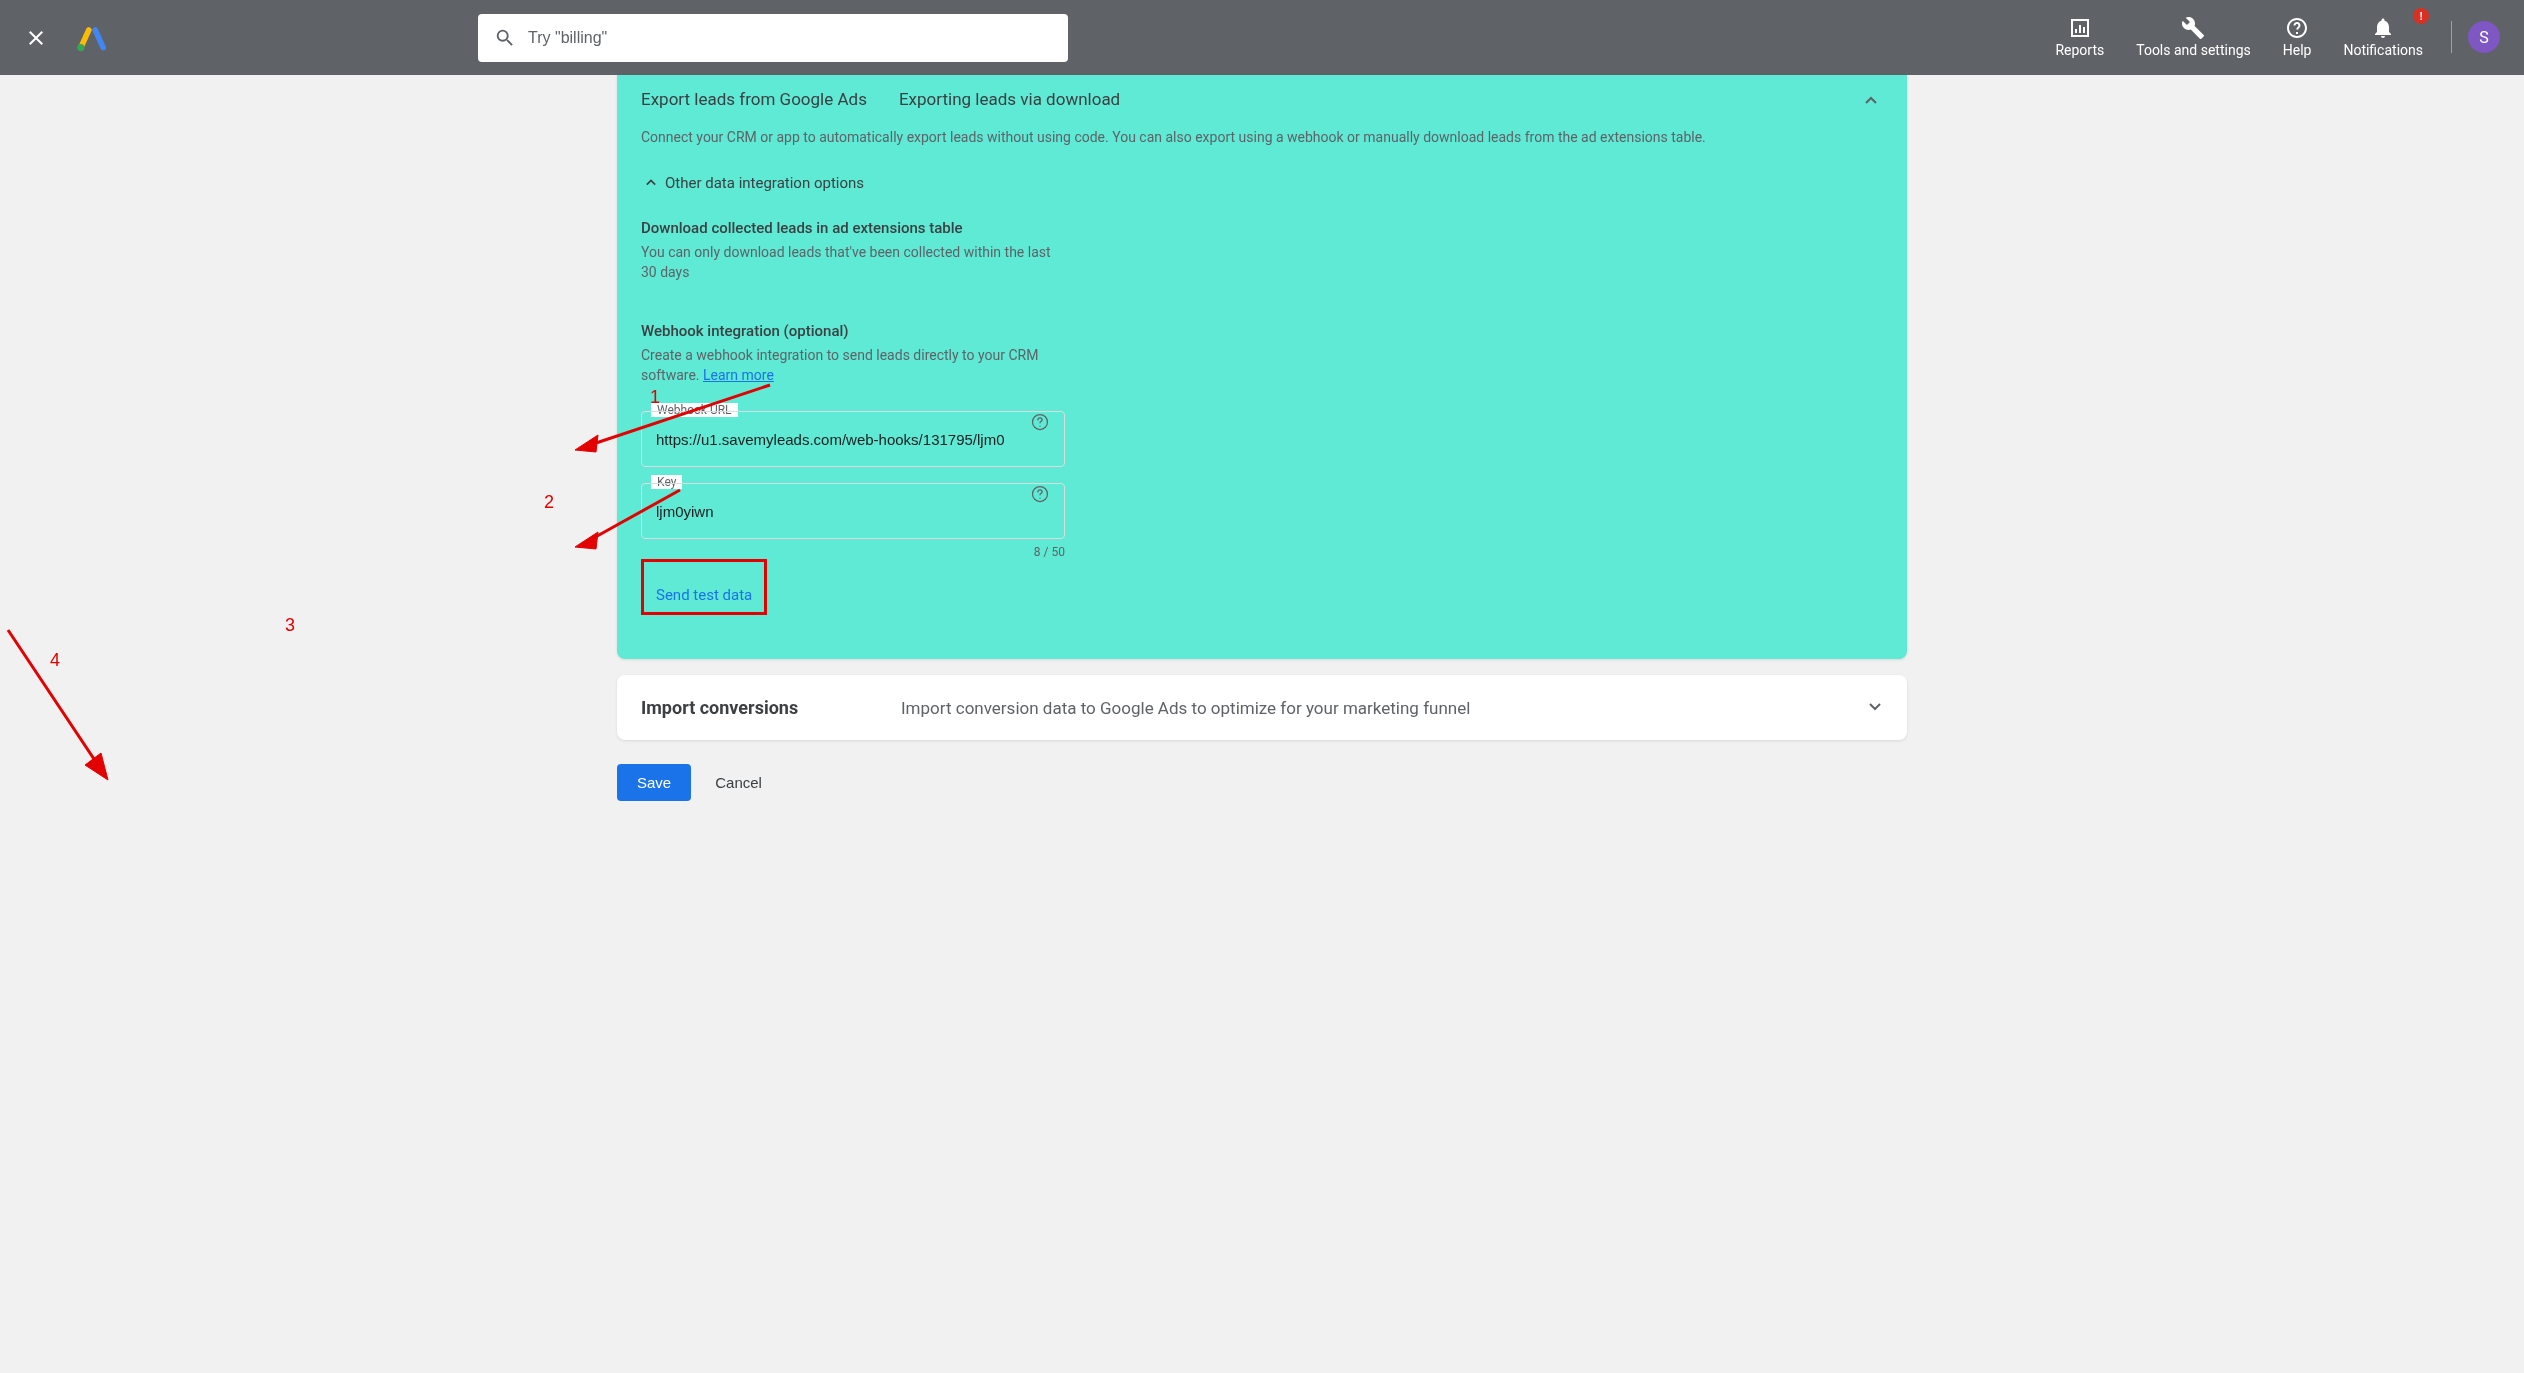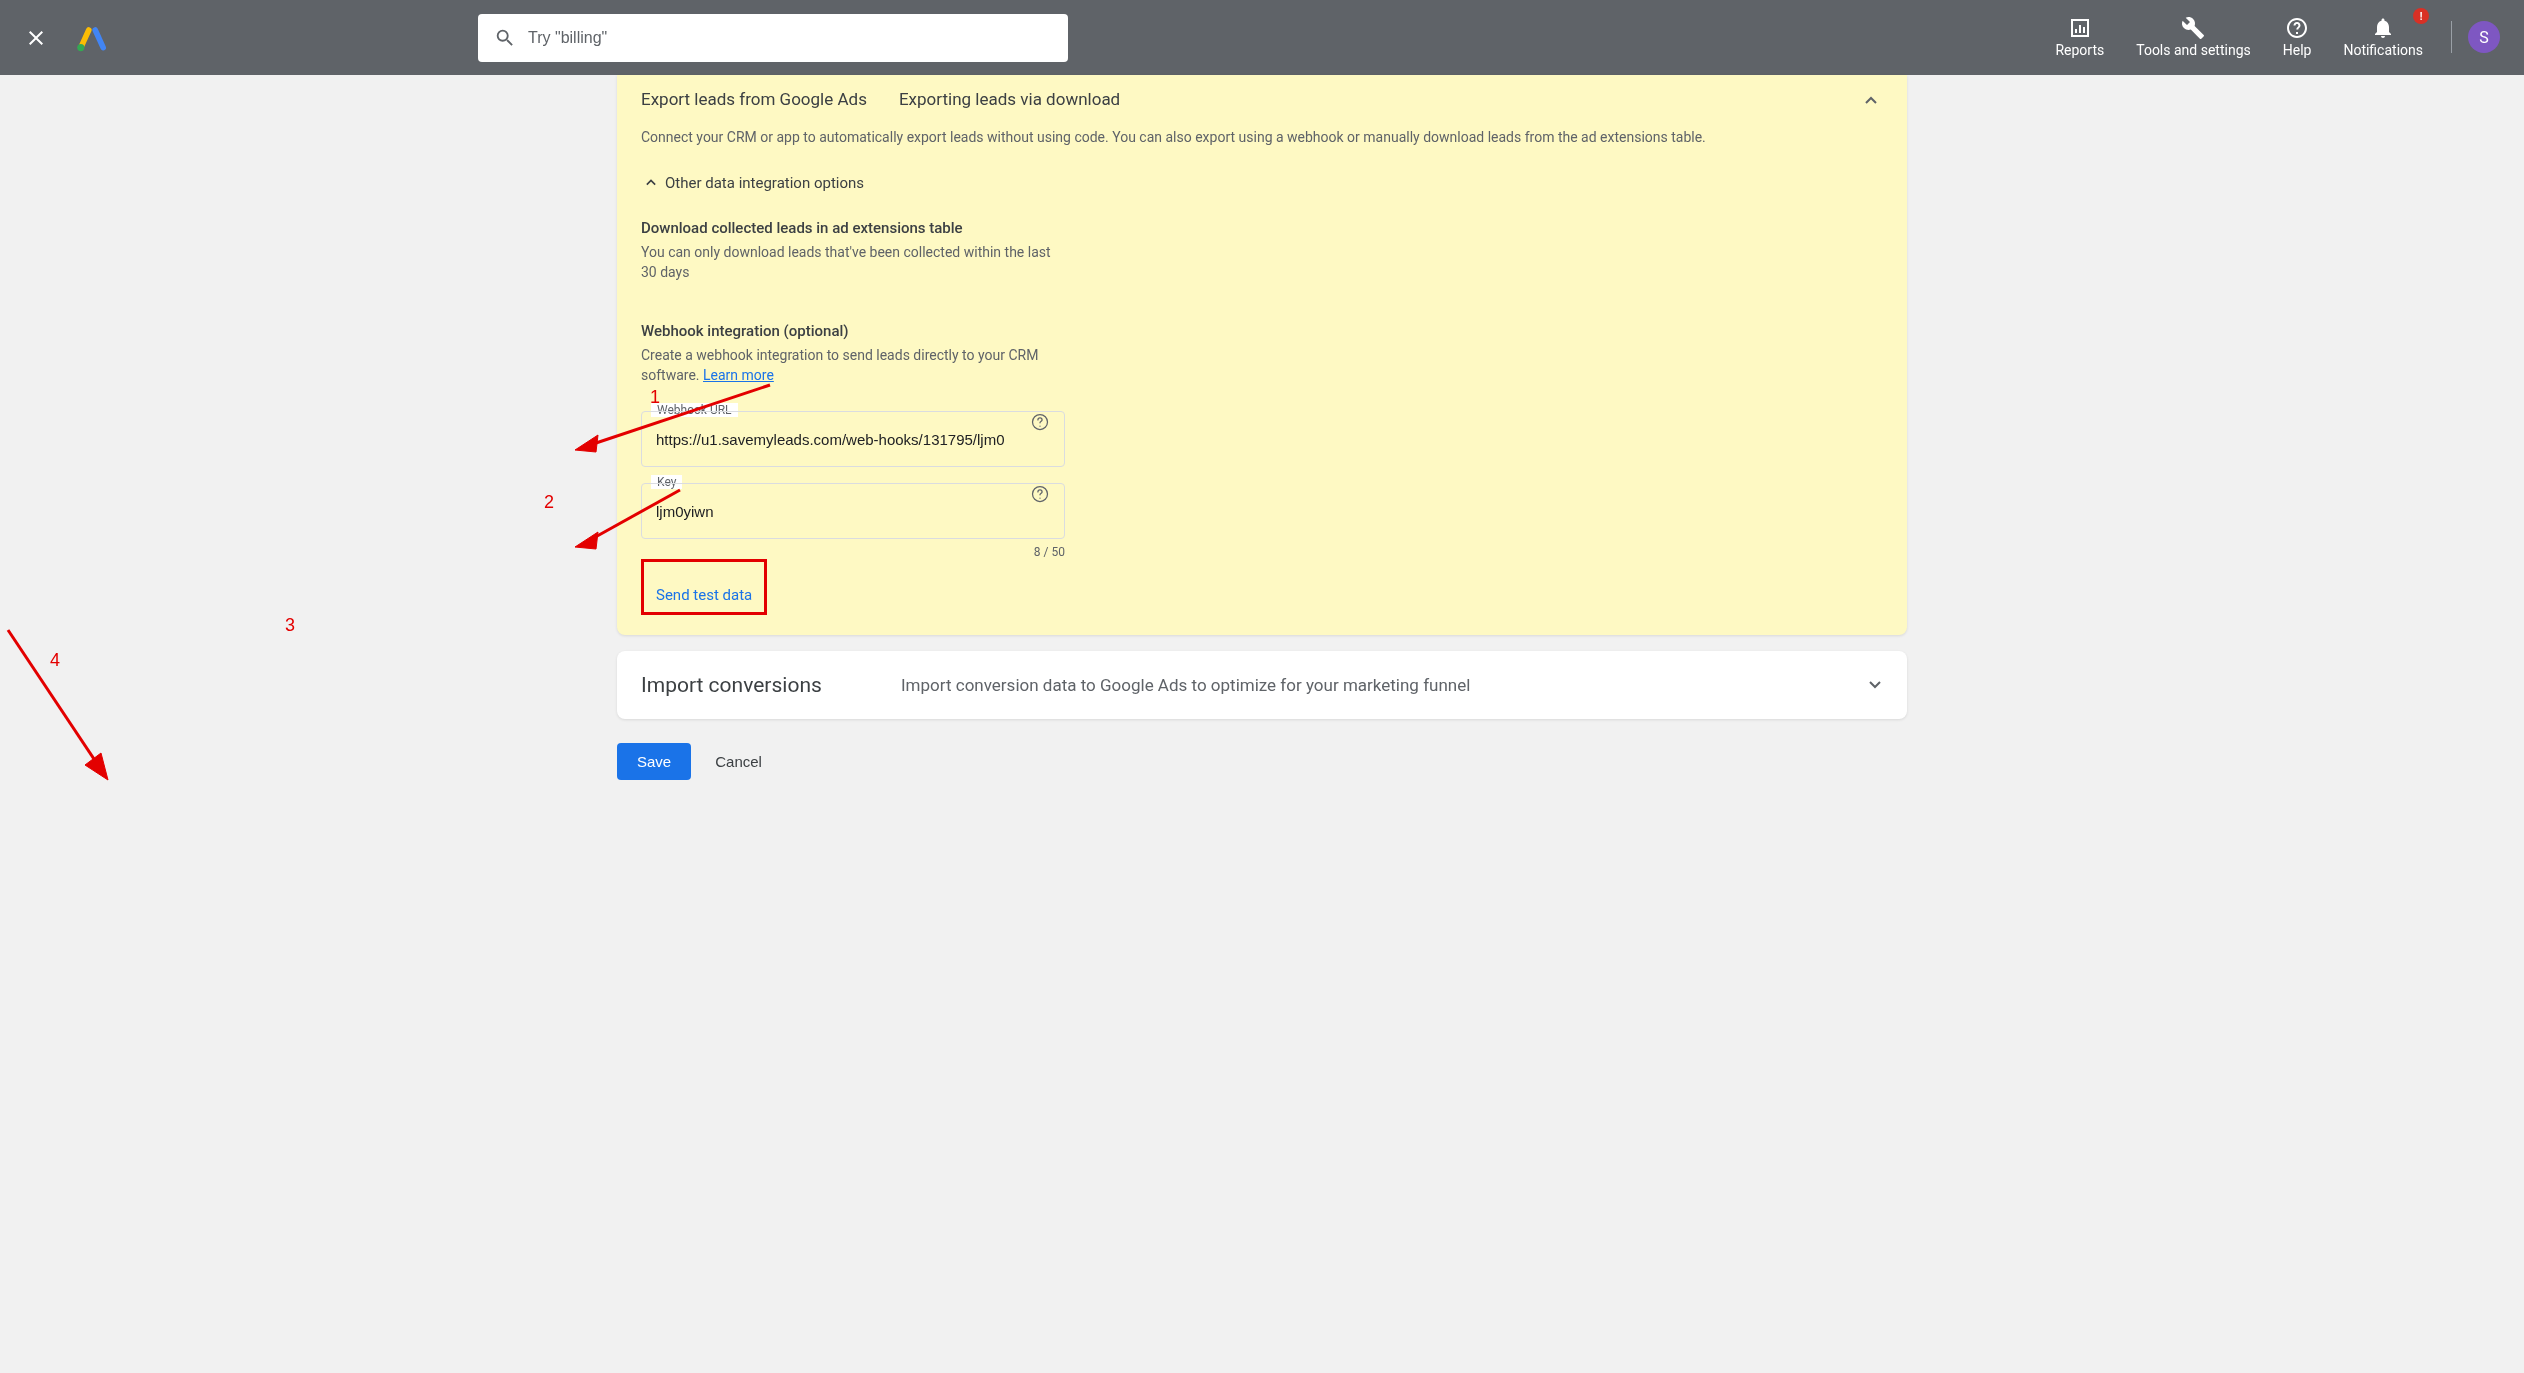--- a/index.html
+++ b/index.html
@@ -18,42 +18,42 @@
 .header-item { display: flex; flex-direction: column; align-items: center; padding: 4px 12px; cursor: pointer; }
 .header-item-icon { width: 24px; height: 24px; margin-bottom: 2px; }
 .header-item-label { font-size: 14px; line-height: 1.2; text-align: center; }
 .notif-wrap { position: relative; }
 .notif-badge { position: absolute; top: -4px; right: 6px; width: 16px; height: 16px; background: #d93025; border-radius: 50%; display:flex; align-items:center; justify-content:center; font-size:10px; font-weight:bold; }
 .header-divider { width: 1px; height: 32px; background: #9aa0a6; margin: 0 8px; }
 .avatar { width: 32px; height: 32px; border-radius: 50%; background: #7e57c2; display:flex; align-items:center; justify-content:center; font-size:16px; cursor:pointer; }
 
 
 .main { padding: 0 0 40px 0; position: relative; }
-.card { background: #fef9c3; margin: 0 auto; width: 1290px; border-radius: 0 0 8px 8px; padding: 14px 24px 20px 24px; box-shadow: 0 1px 3px rgba(0,0,0,0.1); }
+.card { background: #5eead4; margin: 0 auto; width: 1290px; border-radius: 0 0 8px 8px; padding: 14px 24px 44px 24px; box-shadow: 0 1px 3px rgba(0,0,0,0.1); }
 .card-header-row { display: flex; align-items: center; position: relative; }
 .card-title { font-size: 17px; color: #3c4043; margin-right: 32px; }
 .card-subtitle { font-size: 17px; color: #3c4043; }
 .collapse-icon { position: absolute; right: 0; top: 0; cursor: pointer; }
 .card-desc { font-size: 14px; color: #5f6368; margin-top: 20px; }
 .section-toggle { display: flex; align-items: center; margin-top: 28px; cursor: pointer; }
 .section-toggle-label { font-size: 15px; color: #3c4043; margin-left: 4px; }
 .subhead { font-size: 15px; font-weight: 500; color: #3c4043; margin-top: 26px; }
 .subtext { font-size: 14px; color: #5f6368; margin-top: 6px; max-width: 420px; line-height: 1.4; }
 .link { color: #1a73e8; text-decoration: underline; cursor: pointer; }
 .field-group { margin-top: 26px; position: relative; width: 424px; }
 .field-label { position: absolute; top: -8px; left: 10px; background: #fff; padding: 0 6px; font-size: 12px; color: #5f6368; }
 .field-box { width: 100%; height: 56px; border: 1px solid #dadce0; border-radius: 4px; display: flex; padding: 0 14px; position: relative; }
 .field-box input { border: none; outline: none; font-size: 15px; flex: 1; color: #202124; background: transparent; }
 .help-icon-inner { width: 20px; height: 20px; flex-shrink: 0; cursor: pointer; }
 .char-count { text-align: right; font-size: 12px; color: #5f6368; margin-top: 6px; width: 424px; }
 .send-test { color: #1a73e8; font-size: 15px; margin-top: 18px; display: inline-block; cursor: pointer; padding: 6px 8px; }
 .red-box { border: 3px solid #e30000; display:inline-block; padding: 2px 4px;}
 
 .card2 { background: #fff; margin: 16px auto 0 auto; width: 1290px; border-radius: 8px; padding: 22px 24px; box-shadow: 0 1px 3px rgba(0,0,0,0.1); display: flex; align-items: center; position: relative; cursor: pointer;}
-.card2-title { font-size: 21px; color: #3c4043; width: 260px; }
+.card2-title { font-size: 18px; color: #3c4043; width: 260px; font-weight: bold; }
 .card2-desc { font-size: 17px; color: #5f6368; }
 .expand-icon { position: absolute; right: 20px; }
 
 .footer-btns { width: 1290px; margin: 24px auto 0 auto; display: flex; align-items: center; gap: 24px; }
 .save-btn { background: #1a73e8; color: #fff; border: none; border-radius: 4px; padding: 10px 20px; font-size: 15px; cursor: pointer; }
 .cancel-btn { background: none; border: none; color: #3c4043; font-size: 15px; cursor: pointer; }
 
 
 .annot { position: absolute; pointer-events: none; }
 .annot-num { color: #e30000; font-size: 18px; font-weight: 500; font-family: Arial, sans-serif; }

